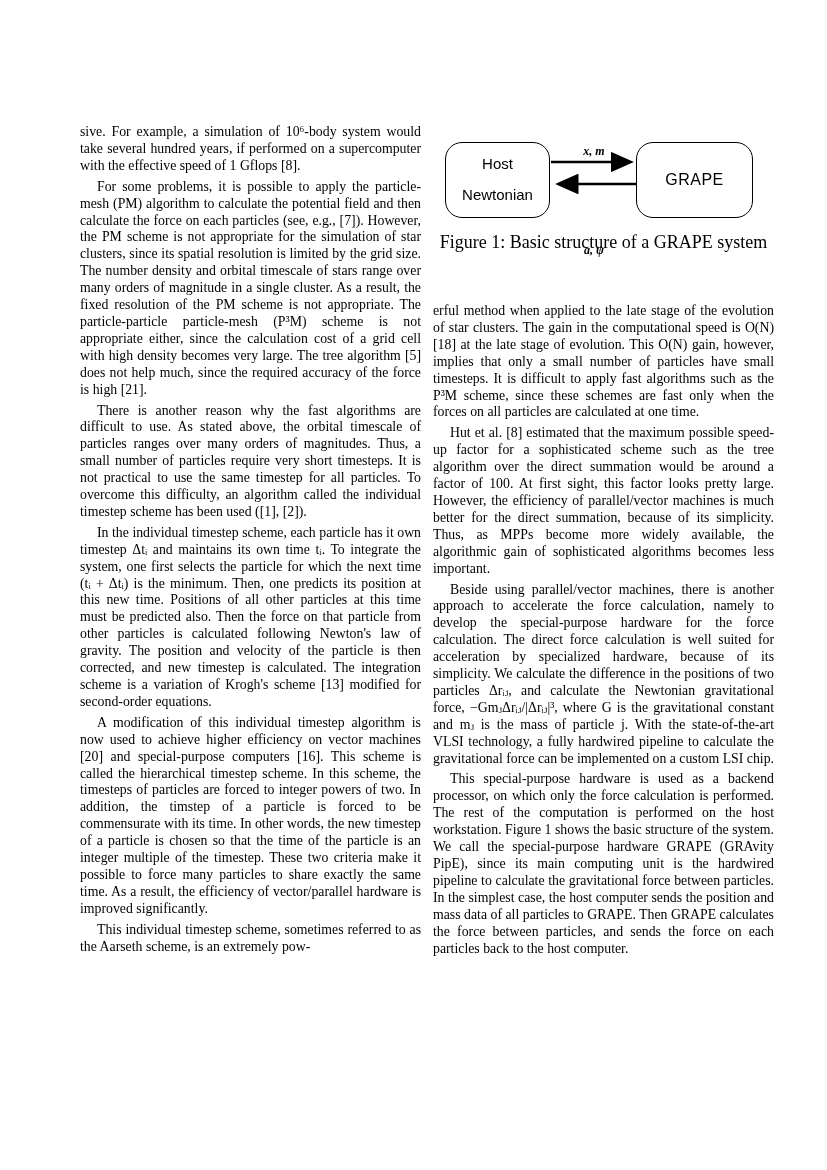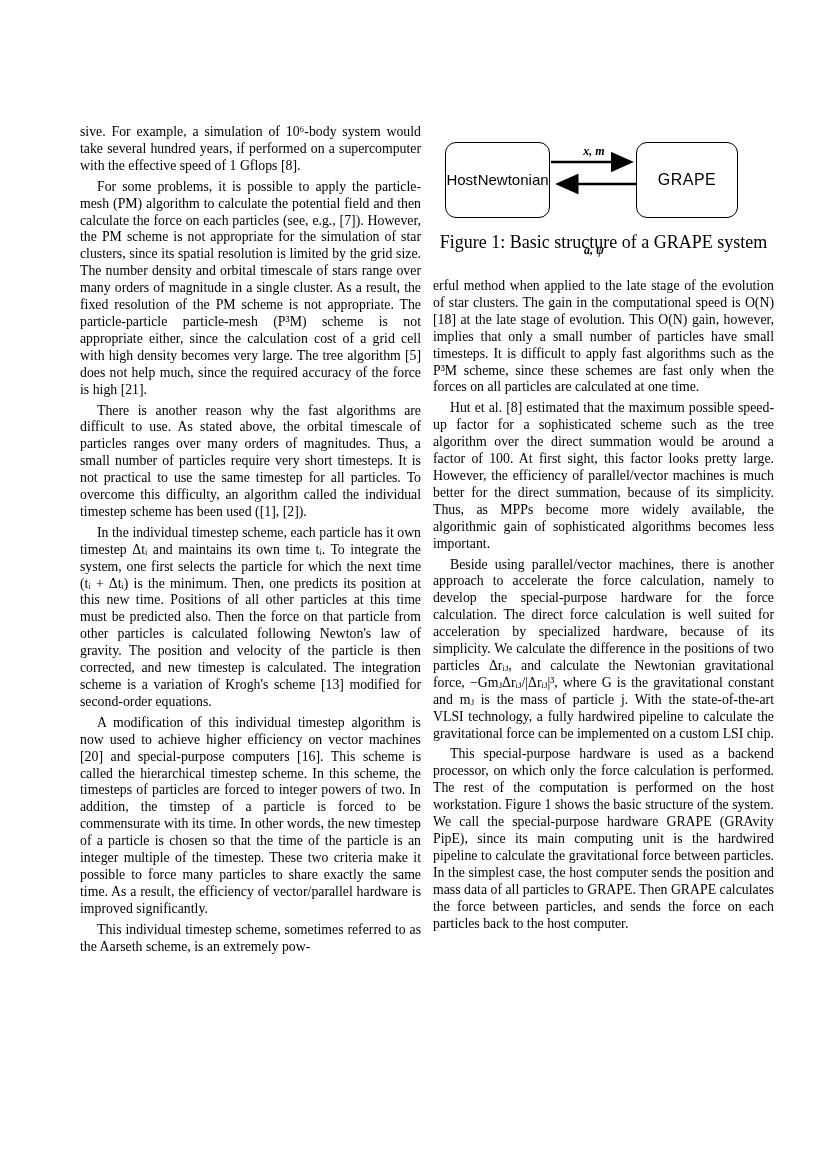--- a/index.html
+++ b/index.html
@@ -43,33 +43,33 @@
     position: relative;
     margin-top: 18px;
     height: 76px;
   }
   .fig-box {
     position: absolute;
     top: 0;
     box-sizing: border-box;
     height: 76px;
     border: 1.5px solid #000;
-    border-radius: 11px;
+    border-radius: 17px;
     background: #fff;
     font-family: "Liberation Sans", "DejaVu Sans", sans-serif;
     font-size: 15px;
     color: #000;
     display: flex;
-    flex-direction: row;
+    flex-direction: column;
     justify-content: space-evenly;
     align-items: center;
     text-align: center;
   }
   .fig-box.host  { left: 12px;  width: 105px; }
-  .fig-box.grape { left: 203px; width: 102px; justify-content: center; font-size: 16px; letter-spacing: 0.5px; }
+  .fig-box.grape { left: 203px; width: 117px; justify-content: center; font-size: 16px; letter-spacing: 0.5px; }
   .fig-arrows {
     position: absolute;
     left: 0; top: 0;
     width: 341px; height: 76px;
   }
   .arrow-label {
     position: absolute;
     left: 161px;
     transform: translateX(-50%);
     font-family: "Liberation Serif", "DejaVu Serif", serif;
@@ -81,21 +81,21 @@
   }
   .label-top    { top: 1px;  }
   .label-bottom { top: 52px; margin-top: 48px; }
   .fig-caption {
     margin-top: 15px;
     text-align: center;
     text-indent: 0;
     font-size: 18px;
     line-height: 18px;
   }
-  .col-text.below-figure { margin-top: 27px; }
+  .col-text.below-figure { margin-top: 52px; }
 </style>
 </head>
 <body>
 
 <div class="page">
 
   <div class="col col-left col-text">
       <p class="para">sive. For example, a simulation of 10⁶-body system would take several hundred years, if performed on a supercomputer with the effective speed of 1 Gflops [8].</p>
       <p class="para">For some problems, it is possible to apply the particle-mesh (PM) algorithm to calculate the potential field and then calculate the force on each particles (see, e.g., [7]). However, the PM scheme is not appropriate for the simulation of star clusters, since its spatial resolution is limited by the grid size. The number density and orbital timescale of stars range over many orders of magnitude in a single cluster. As a result, the fixed resolution of the PM scheme is not appropriate. The particle-particle particle-mesh (P³M) scheme is not appropriate either, since the calculation cost of a grid cell with high density becomes very large. The tree algorithm [5] does not help much, since the required accuracy of the force is high [21].</p>
       <p class="para">There is another reason why the fast algorithms are difficult to use. As stated above, the orbital timescale of particles ranges over many orders of magnitudes. Thus, a small number of particles require very short timesteps. It is not practical to use the same timestep for all particles. To overcome this difficulty, an algorithm called the individual timestep scheme has been used ([1], [2]).</p>

